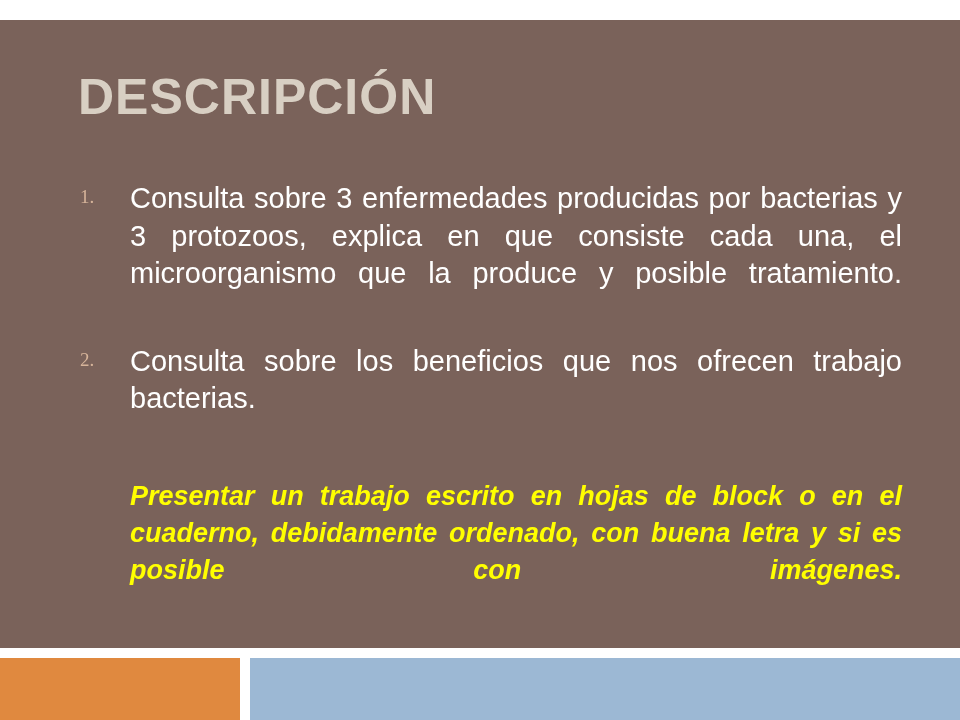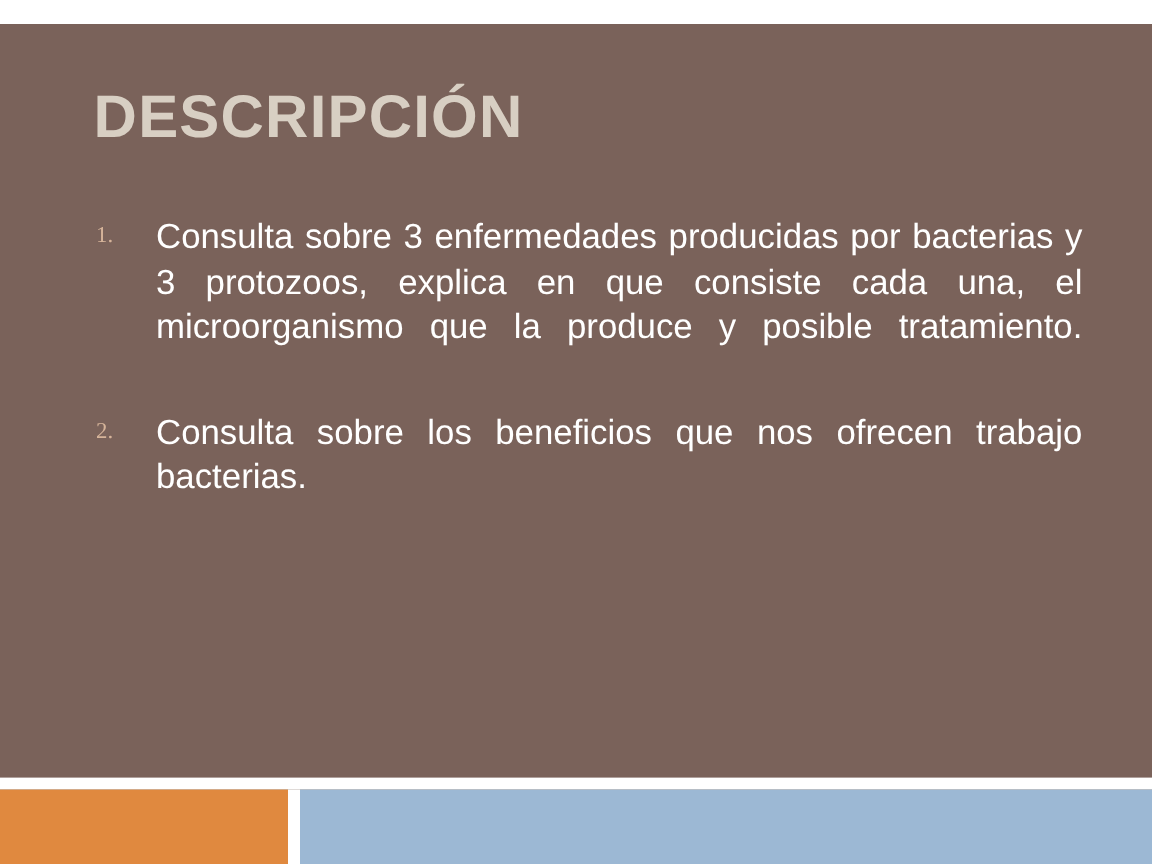--- a/index.html
+++ b/index.html
@@ -148,20 +148,21 @@
       <li>
         <span class="marker">1.</span>
         <span class="item-text">Consulta sobre 3 enfermedades producidas por bacterias y 3 protozoos, explica en que consiste cada una, el microorganismo que la produce  y posible tratamiento.</span>
       </li>
       <li>
         <span class="marker">2.</span>
         <span class="item-text">Consulta sobre los beneficios que nos ofrecen trabajo bacterias.</span>
       </li>
     </ol>
 
+    <div class="note">Presentar un trabajo escrito en hojas de block o en el cuaderno, debidamente ordenado, con buena letra y si es posible con imágenes.</div>
   </div>
 
   <div class="footer">
     <div class="white-strip"></div>
     <div class="orange-bar"></div>
     <div class="gap"></div>
     <div class="blue-bar"></div>
     <div class="bottom-white"></div>
   </div>
 

